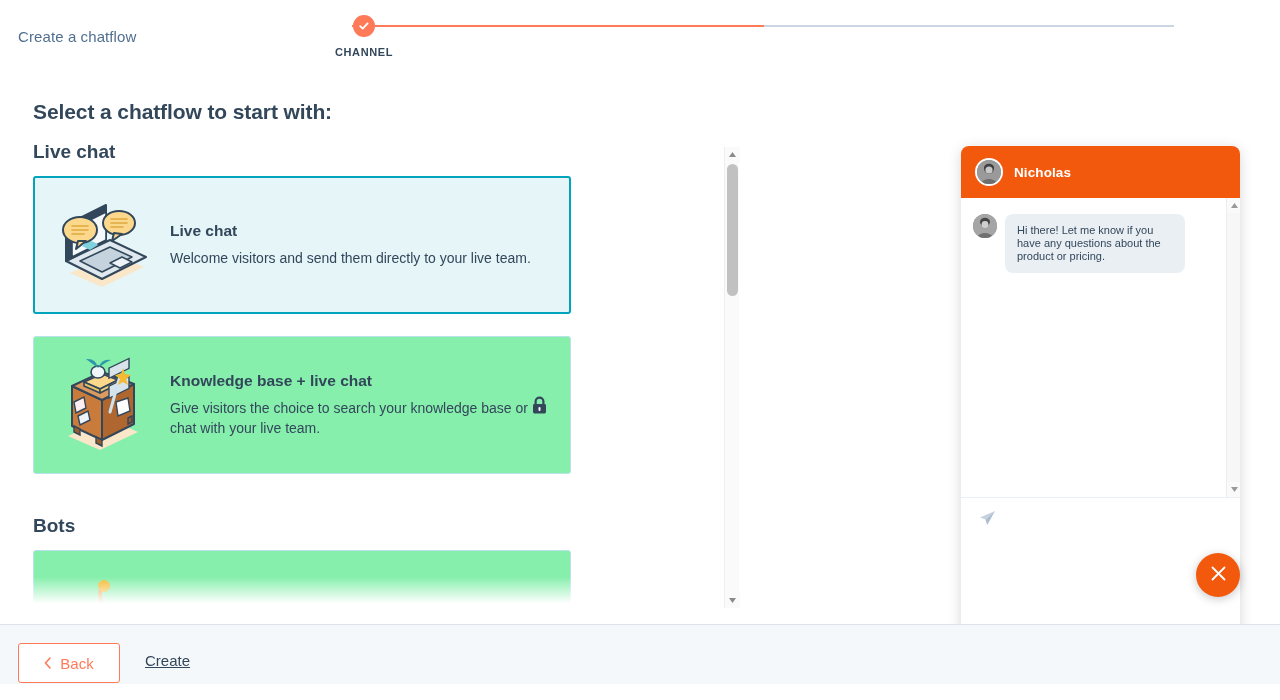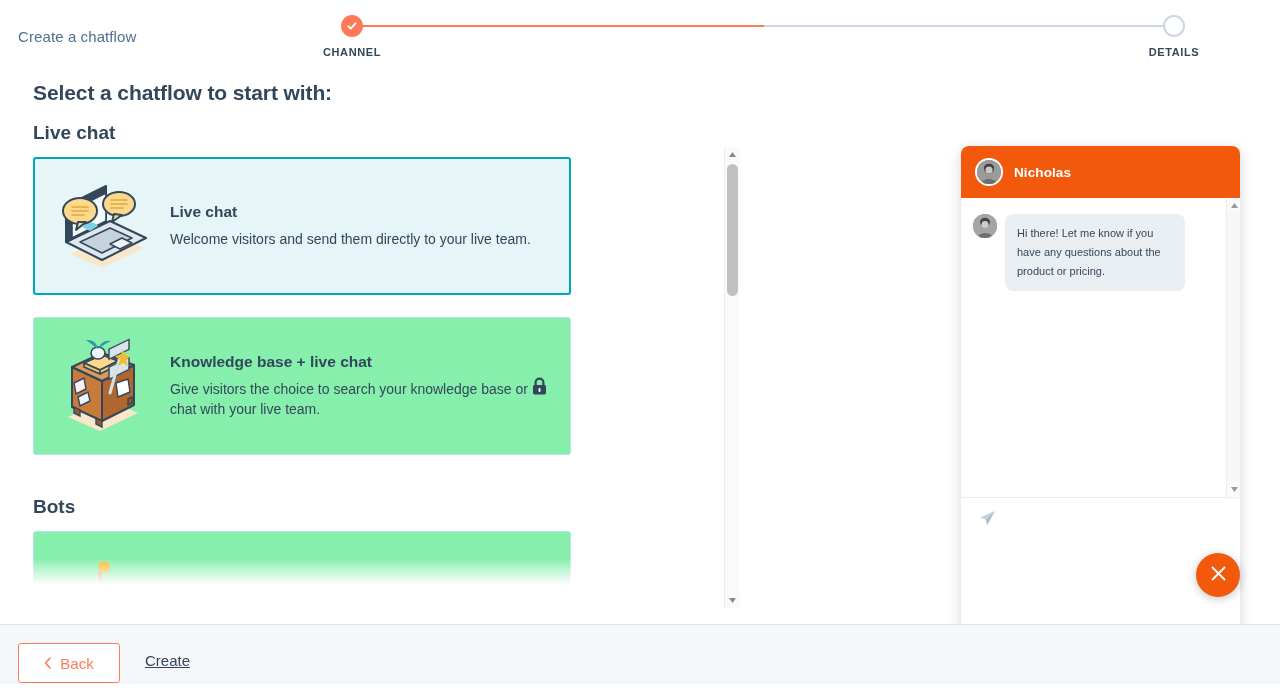--- a/index.html
+++ b/index.html
@@ -51,21 +51,21 @@
   .step-line.done { left: 0; width: 412px; background: #ff7a59; }
   .step-line.todo { left: 412px; width: 410px; background: #cbd6e2; }
 
   .step {
     position: absolute;
     top: 0;
     width: 120px;
     margin-left: -60px;
     text-align: center;
   }
-  .step.s1 { left: 0; }
+  .step.s1 { left: 12px; }
   .step.s2 { left: 412px; }
   .step.s3 { left: 822px; }
 
   .step-dot {
     width: 22px; height: 22px;
     border-radius: 50%;
     margin: 15px auto 0;
     position: relative;
     background: #ffffff;
   }
@@ -87,21 +87,21 @@
     margin-top: 9px;
     font-size: 11px;
     font-weight: bold;
     letter-spacing: .6px;
     color: #33475b;
   }
 
   
   .main {
     position: absolute;
-    top: 60px; left: 0;
+    top: 79px; left: 0;
     width: 1280px;
     height: 547px;
     background: #ffffff;
   }
 
   .page-heading {
     position: absolute;
     left: 33px;
     top: 21px;
     font-size: 21px;
@@ -275,21 +275,21 @@
   }
 
   .msg-row { display: flex; align-items: flex-start; }
 
   .bubble {
     margin-left: 8px;
     background: #eaeff4;
     border-radius: 8px;
     padding: 10px 12px;
     font-size: 11px;
-    line-height: 19px;
+    line-height: 13px;
     color: #33475b;
     max-width: 180px;
   }
 
   .chat-scrollbar {
     position: absolute;
     right: 0; top: 0;
     width: 14px; height: 299px;
     background: #f7f7f7;
     border-left: 1px solid #ededed;
@@ -368,24 +368,20 @@
     <div class="step s1">
       <div class="step-dot complete">
         <svg width="12" height="12" viewBox="0 0 12 12">
           <path d="M2.2 6.2 L4.7 8.6 L9.6 3.4" stroke="#ffffff" stroke-width="1.8" fill="none" stroke-linecap="round" stroke-linejoin="round"></path>
         </svg>
       </div>
       <div class="step-label">CHANNEL</div>
     </div>
 
 
-    <div class="step s3">
-      <div class="step-dot upcoming"></div>
-      <div class="step-label">DETAILS</div>
-    </div>
   </div>
 </div>
 
 <div class="main">
 
   <div class="page-heading">Select a chatflow to start with:</div>
 
   <div class="list-col">
     <div class="list-inner">
 

